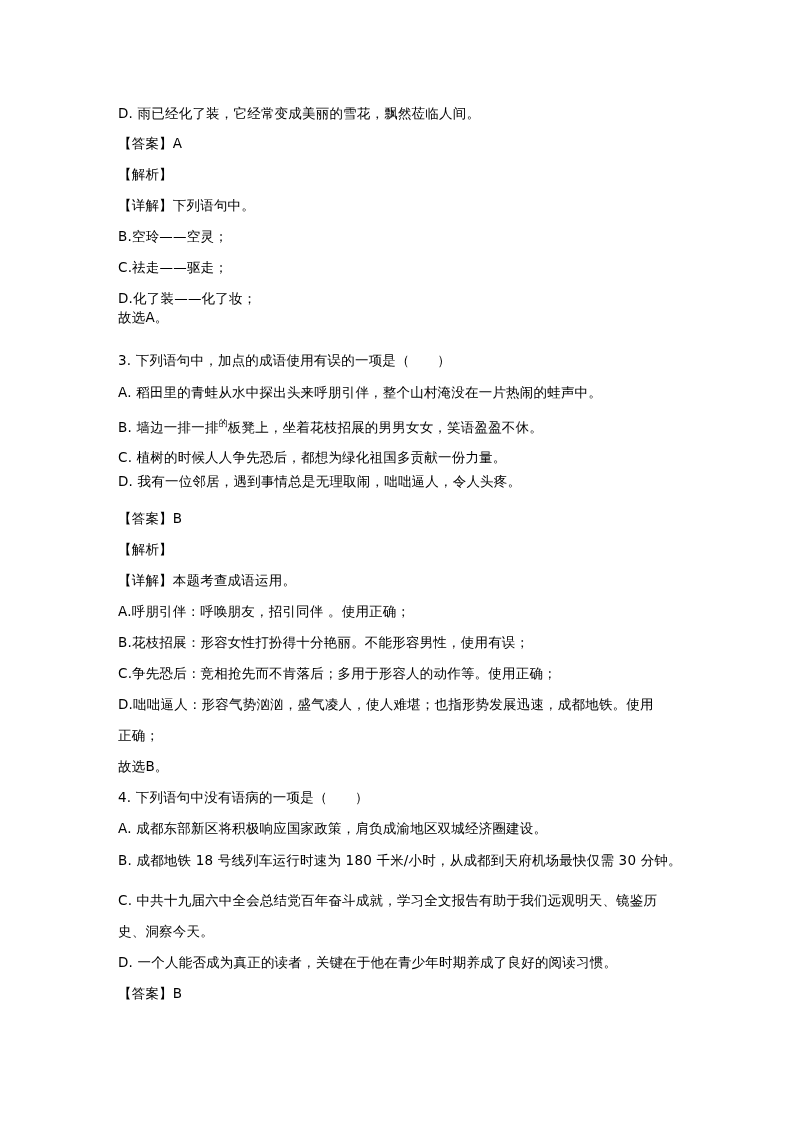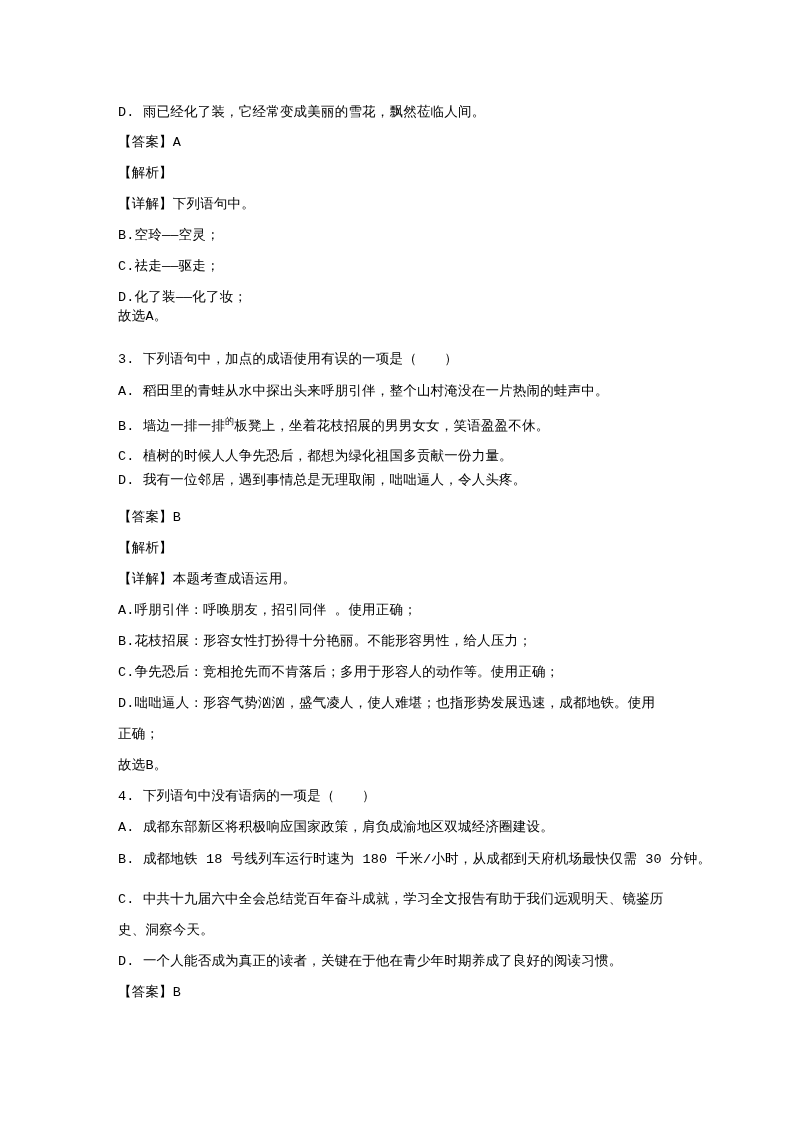--- a/index.html
+++ b/index.html
@@ -1,18 +1,18 @@
 <!DOCTYPE html>
 <html><head>
 <meta charset="utf-8">
 <style>
   html, body { margin: 0; padding: 0; background: #ffffff; }
   body { width: 794px; height: 1123px; position: relative; overflow: hidden;
          font-family: "DejaVu Sans", "Liberation Sans", sans-serif; color: #000; }
-  .line { position: absolute; left: 118px; font-size: 13.5px; line-height: 18px; white-space: nowrap; letter-spacing: 0.2px; font-family: Liberation Mono, monospace; }
+  .line { position: absolute; left: 118px; font-size: 13.5px; line-height: 18px; white-space: nowrap; letter-spacing: 0.2px; }
   .sup { font-size: 9px; position: relative; top: -6px; }
 </style>
 </head>
 <body>
 
 <div>
   <div class="line" style="top:104px">D. 雨已经化了装，它经常变成美丽的雪花，飘然莅临人间。</div>
   <div class="line" style="top:134px">【答案】A</div>
   <div class="line" style="top:165px">【解析】</div>
   <div class="line" style="top:196px">【详解】下列语句中。</div>
@@ -25,21 +25,21 @@
   <div class="line" style="top:383px">A. 稻田里的青蛙从水中探出头来呼朋引伴，整个山村淹没在一片热闹的蛙声中。</div>
   <div class="line" style="top:418px">
     <span>B. 墙边一排一排</span><span class="sup">的</span><span>板凳上，坐着花枝招展的男男女女，笑语盈盈不休。</span>
   </div>
   <div class="line" style="top:448px">C. 植树的时候人人争先恐后，都想为绿化祖国多贡献一份力量。</div>
   <div class="line" style="top:472px">D. 我有一位邻居，遇到事情总是无理取闹，咄咄逼人，令人头疼。</div>
   <div class="line" style="top:509px">【答案】B</div>
   <div class="line" style="top:540px">【解析】</div>
   <div class="line" style="top:571px">【详解】本题考查成语运用。</div>
   <div class="line" style="top:602px">A.呼朋引伴：呼唤朋友，招引同伴 。使用正确；</div>
-  <div class="line" style="top:633px">B.花枝招展：形容女性打扮得十分艳丽。不能形容男性，给人压力；</div>
+  <div class="line" style="top:633px">B.花枝招展：形容女性打扮得十分艳丽。不能形容男性，使用有误；</div>
   <div class="line" style="top:664px">C.争先恐后：竞相抢先而不肯落后；多用于形容人的动作等。使用正确；</div>
   <div class="line" style="top:695px">D.咄咄逼人：形容气势汹汹，盛气凌人，使人难堪；也指形势发展迅速，成都地铁。使用</div>
   <div class="line" style="top:726px">正确；</div>
   <div class="line" style="top:757px">故选B。</div>
 
   <div class="line" style="top:788px">4. 下列语句中没有语病的一项是（　　）</div>
   <div class="line" style="top:819px">A. 成都东部新区将积极响应国家政策，肩负成渝地区双城经济圈建设。</div>
   <div class="line" style="top:851px">B. 成都地铁 18 号线列车运行时速为 180 千米/小时，从成都到天府机场最快仅需 30 分钟。</div>
   <div class="line" style="top:891px">C. 中共十九届六中全会总结党百年奋斗成就，学习全文报告有助于我们远观明天、镜鉴历</div>
   <div class="line" style="top:922px">史、洞察今天。</div>

